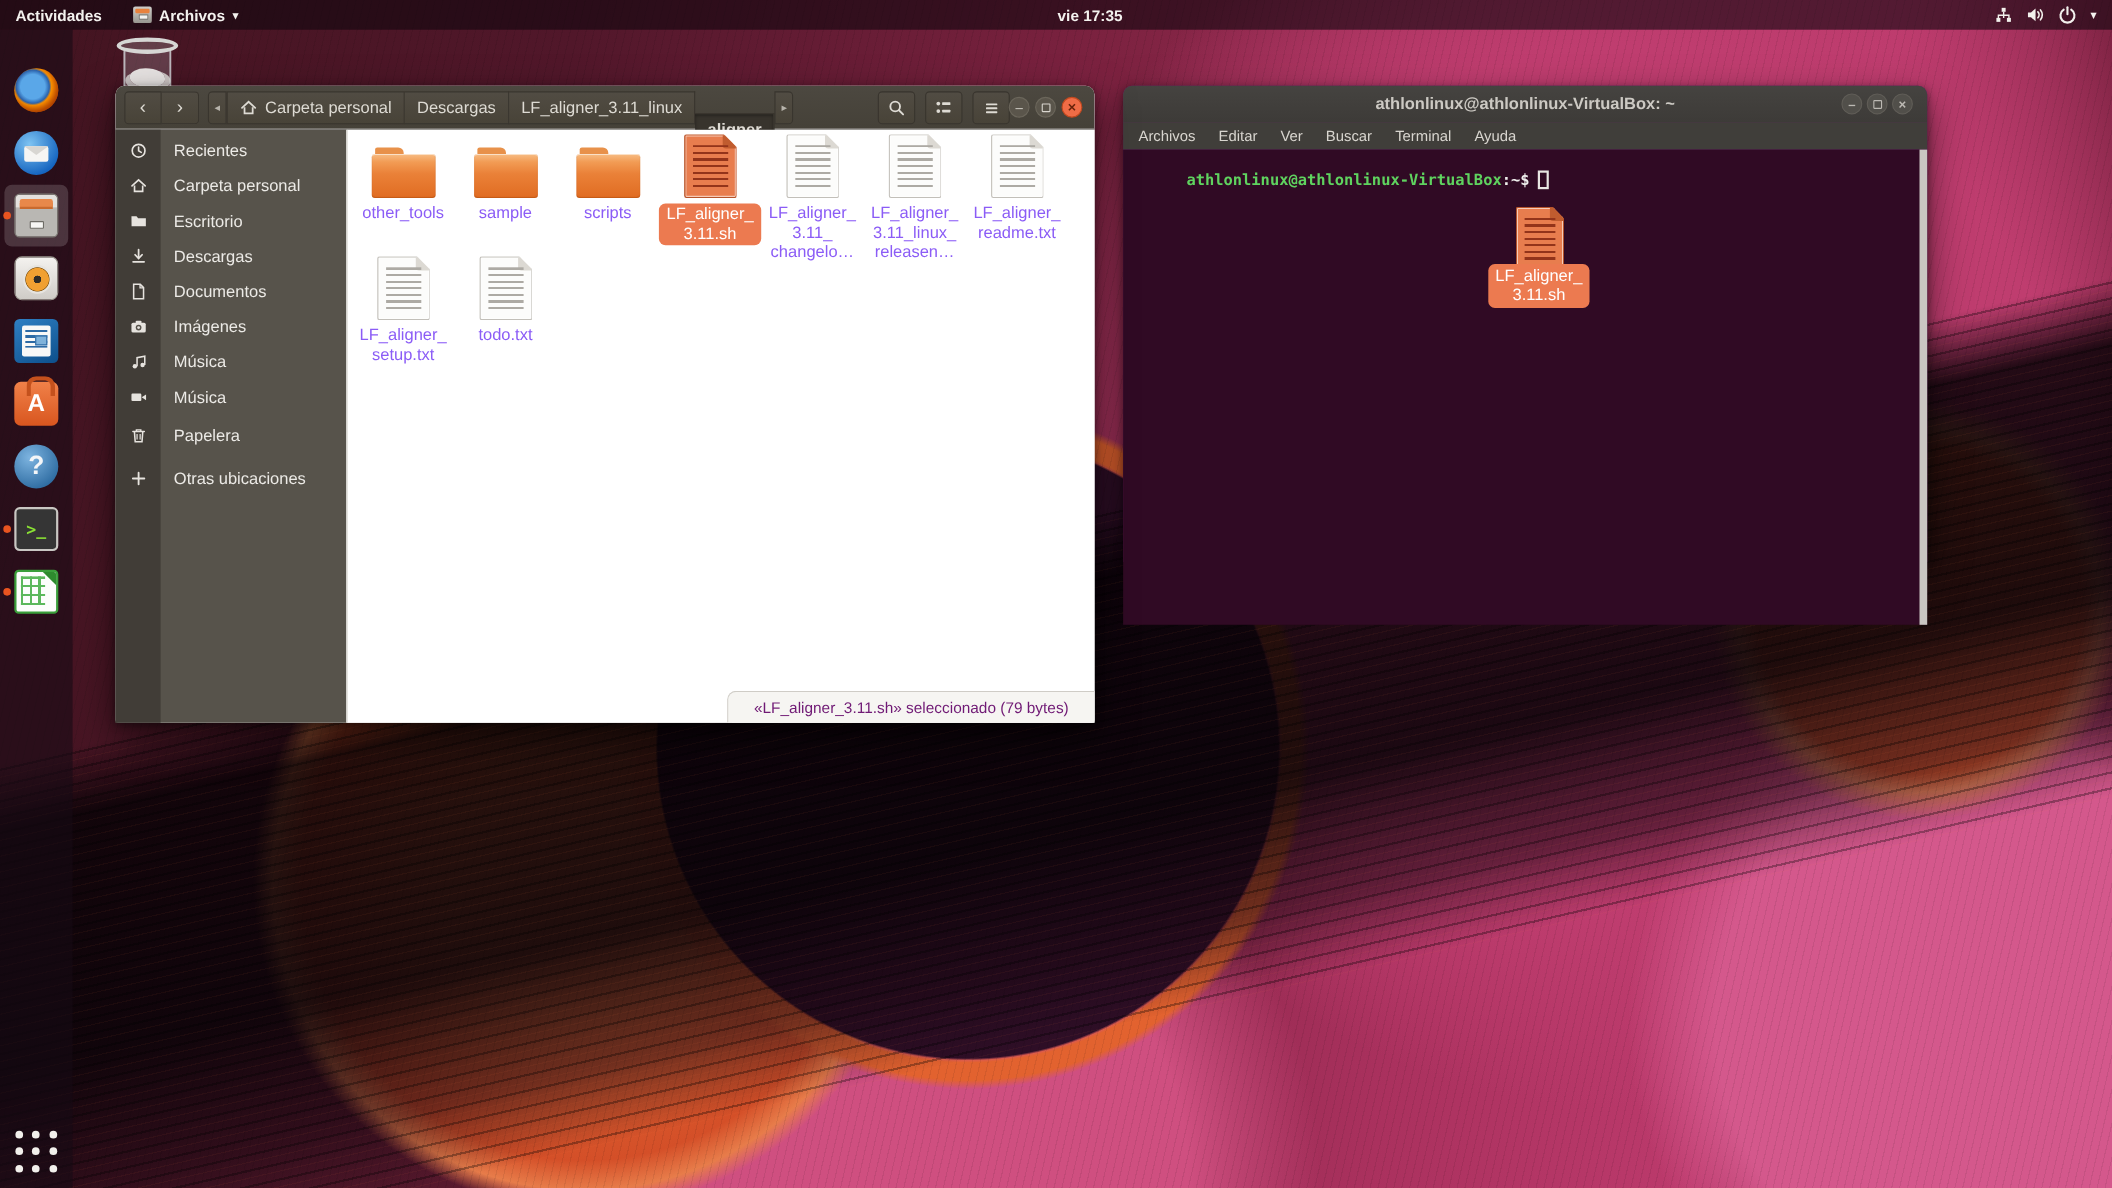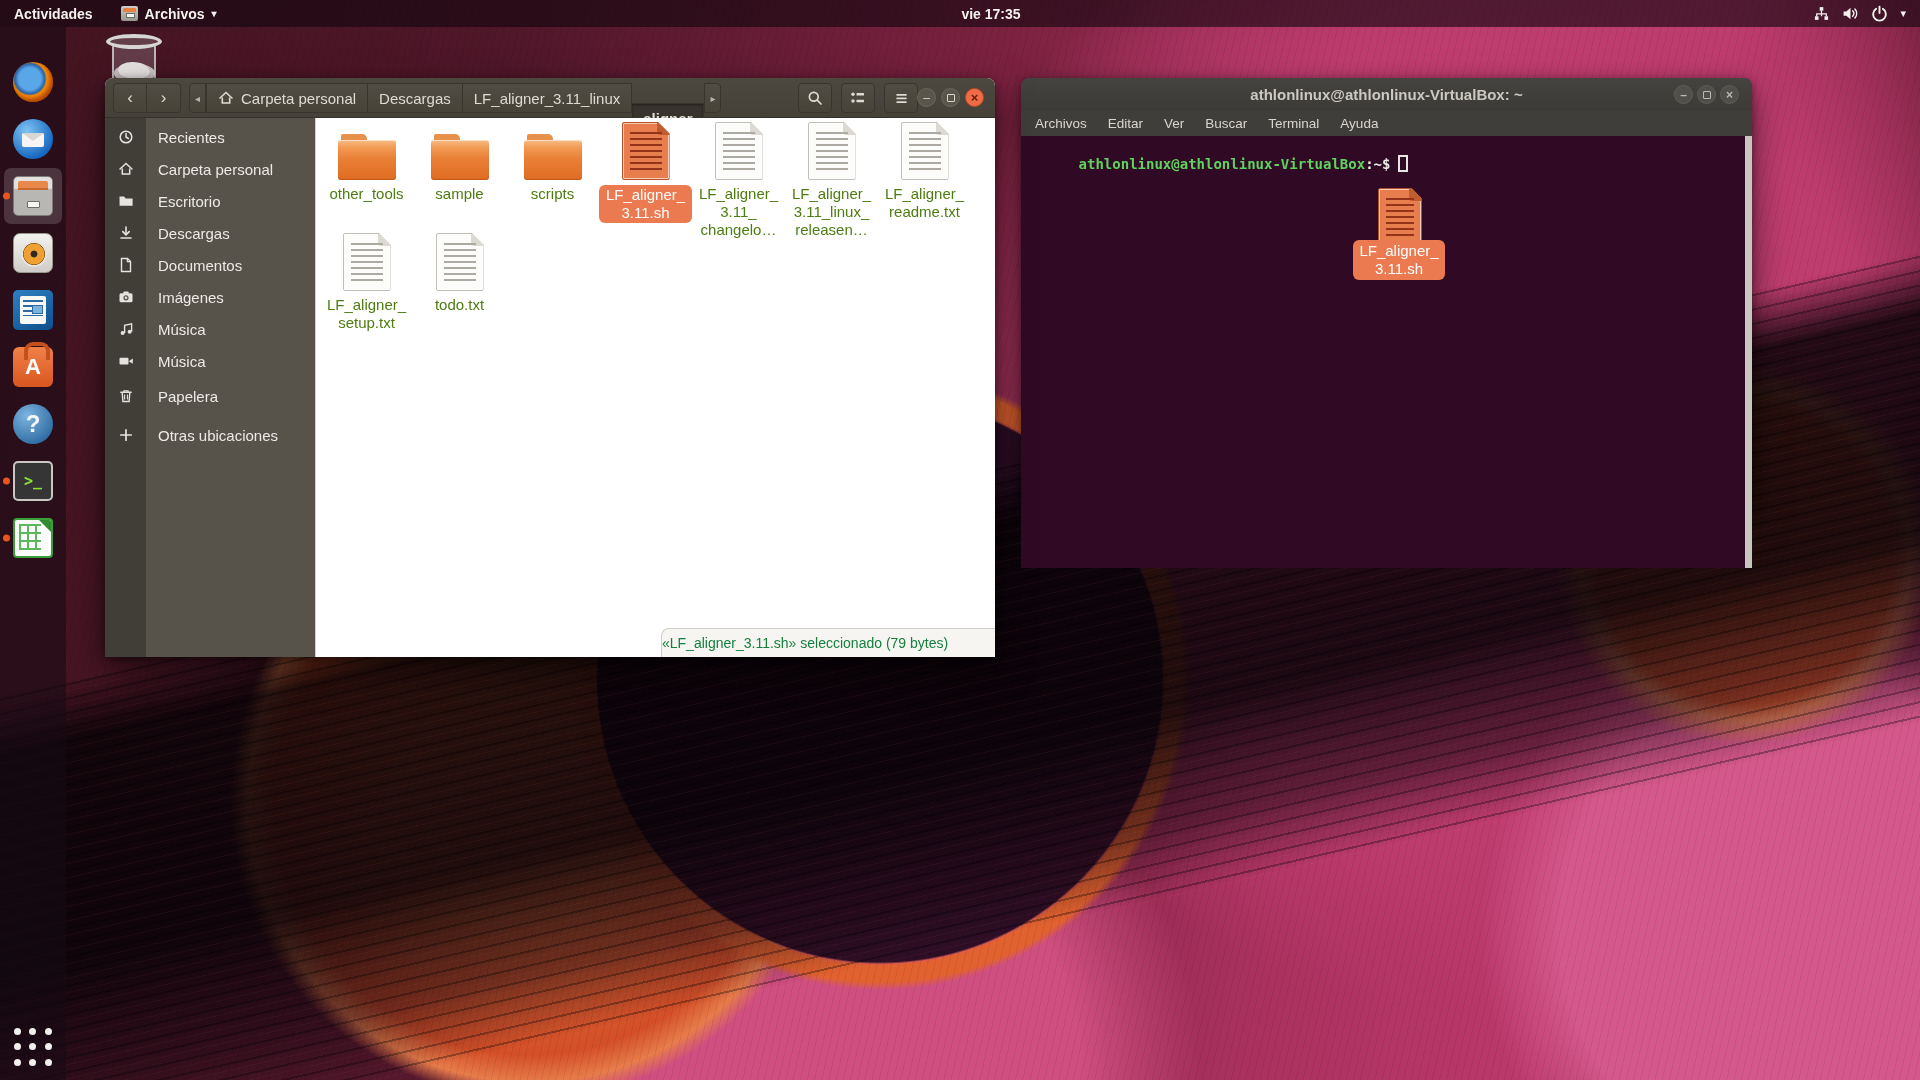--- a/index.html
+++ b/index.html
@@ -111,40 +111,40 @@
   .sidebar { position:absolute; left:0; top:40px; width:210px; height:539px; background:#57534b; }
   .sidebar-iconstrip { position:absolute; left:0; top:0; width:41px; height:539px; background:#413d37; }
   .side-item { position:absolute; left:0; width:210px; height:32px; display:flex; align-items:center; }
   .side-item .si-icon { width:41px; display:flex; justify-content:center; }
   .side-item .si-label { margin-left:12px; color:#eceae6; font-size:15px; }
 
   .content { position:absolute; left:210px; top:40px; width:680px; height:539px; background:#fff; border-left:1px solid #d5d2cc; }
 
   .cell { position:absolute; width:93px; display:flex; flex-direction:column; align-items:center; }
   .icon-box { height:58px; display:flex; align-items:flex-end; justify-content:center; }
-  .flabel { margin-top:5px; font-size:15px; line-height:18px; color:#4d7c0f; text-align:center; }
+  .flabel { margin-top:5px; font-size:15px; line-height:18px; color:#8b5cf6; text-align:center; }
   .flabel div:empty { display:none; }
   .flabel.selected { background:#ec7a50; color:#fff; border-radius:6px; padding:1px 7px; }
 
   .icon-folder { width:58px; height:46px; position:relative; }
   .icon-folder::before { content:""; position:absolute; left:3px; top:0; width:26px; height:12px; background:#e8914a; border-radius:2px 5px 0 0; }
   .icon-folder::after { content:""; position:absolute; left:0; top:6px; width:58px; height:40px; border-radius:3px;
     background:linear-gradient(180deg,#f7bd85 0%, #f29c55 18%, #ea8138 45%, #e06c22 100%); box-shadow:inset 0 1px 0 rgba(255,255,255,.55), inset 0 -1px 1px rgba(150,60,0,.4); }
   .icon-page { width:48px; height:58px; position:relative; background:#fcfcfb; border:1px solid #c2bfb9; border-radius:2px;
     clip-path:polygon(0 0, 76% 0, 100% 20%, 100% 100%, 0 100%); box-shadow:inset 0 0 0 1px rgba(255,255,255,.6); }
   .icon-page::before { content:""; position:absolute; right:0; top:0; width:12px; height:12px; background:#dcd9d3; border-bottom-left-radius:3px; }
   .icon-page::after { content:""; position:absolute; left:7px; right:7px; top:9px; height:40px;
     background:repeating-linear-gradient(180deg, #adaaa4 0 2px, transparent 2px 6px); }
   .icon-page.script { background:#e87d4e; border-color:#b5532a; }
   .icon-page.script::before { background:#c05c2f; }
   .icon-page.script::after { background:repeating-linear-gradient(180deg, #93341a 0 2px, transparent 2px 6px); width:auto; }
 
   .status-float { position:absolute; right:0; bottom:0; width:334px; height:29px; background:#f6f5f2;
     border-top:1px solid #cfccc6; border-left:1px solid #cfccc6; border-top-left-radius:8px;
-    display:flex; align-items:center; font-size:14px; color:#15803d; }
+    display:flex; align-items:center; justify-content:center; font-size:14px; color:#701a75; }
 
   
   .terminal-window { left:1021px; top:78px; width:731px; height:433px; z-index:9; background:#701a75; border-radius:8px 8px 0 0;padding-left:40px; }
   .t-titlebar { position:absolute; left:0; top:0; width:731px; height:33px; border-radius:8px 8px 0 0;
     background:linear-gradient(#454340,#3d3b38); display:flex; align-items:center; justify-content:center;
     color:#ccc9c3; font-size:15px; font-weight:bold; }
   .t-controls { position:absolute; right:13px; top:7px; display:flex; gap:4px; }
   .t-controls .wc { background:#514f4a; border:1px solid #605d57; color:#bcb9b3; }
   .t-controls .wc-max2 span { width:8px; height:8px; border:1.5px solid #bcb9b3; display:block; border-radius:1px; }
   .t-menubar { position:absolute; left:0; top:33px; width:731px; height:25px; background:#403e3a;

